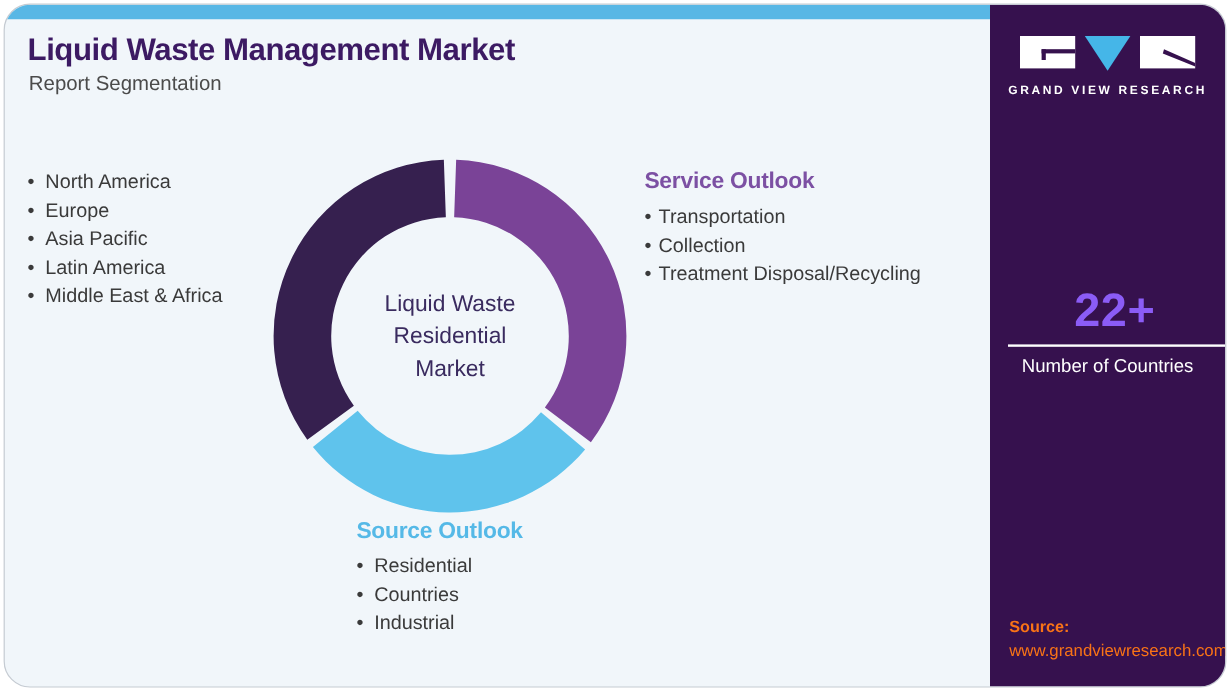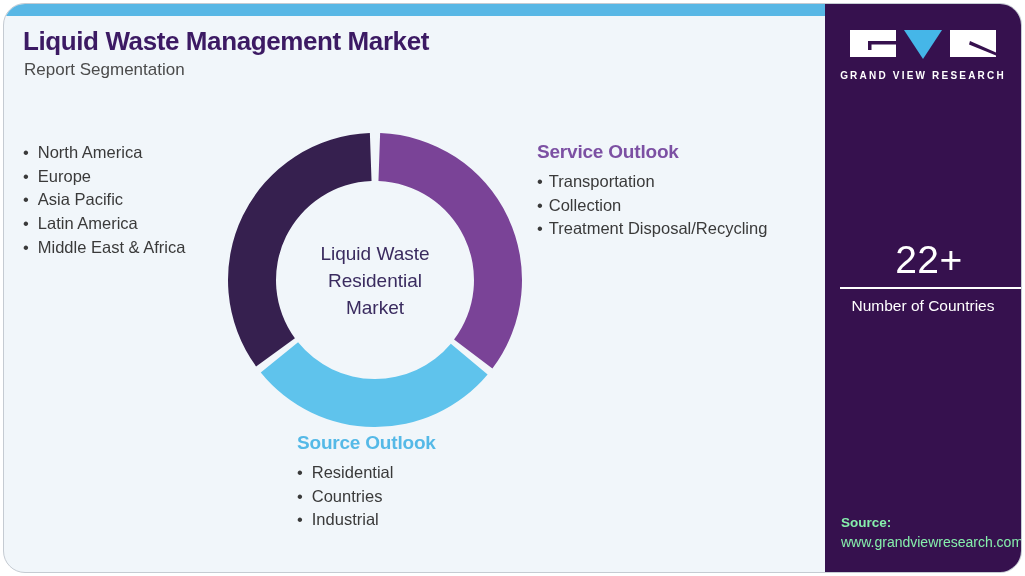--- a/index.html
+++ b/index.html
@@ -56,30 +56,30 @@
     border-top-right-radius: 10px; border-bottom-right-radius: 10px;
   }
   .logo { position: absolute; left: 0; right: 0; top: 24px; display: flex; flex-direction: column; align-items: center; }
   .logo-marks { display: flex; align-items: flex-start; gap: 7px; height: 32px; }
   .logo-text {
     margin-top: 10px; color: #ffffff; font-size: 10px; font-weight: bold;
     letter-spacing: 2.2px; white-space: nowrap;
   }
   .stat-value {
     position: absolute; left: 0; right: 0; top: 234px;
-    text-align: center; color: #ffffff; font-size: 39px; font-weight: normal; letter-spacing: 0.5px; padding-left: 12px;
+    text-align: center; color: #8b5cf6; font-size: 39px; font-weight: bold; letter-spacing: 0.5px; padding-left: 12px;
   }
   .stat-divider {
     position: absolute; left: 15px; right: 0; top: 283px; height: 2px; background: #ffffff;
   }
   .stat-label {
     position: absolute; left: 0; right: 0; top: 290px;
     text-align: center; color: #ffffff; font-size: 15.5px; line-height: 24px;
   }
-  .source-block { position: absolute; left: 16px; bottom: 22px; color: #86efac; }
+  .source-block { position: absolute; left: 16px; bottom: 22px; color: #f97316; }
   .source-label { font-size: 13.5px; font-weight: bold; margin-bottom: 4px; }
   .source-url { font-size: 14px; }
 </style>
 </head>
 <body>
 
 <div class="stage">
   <div class="card">
 
     <div class="topbar"></div>

